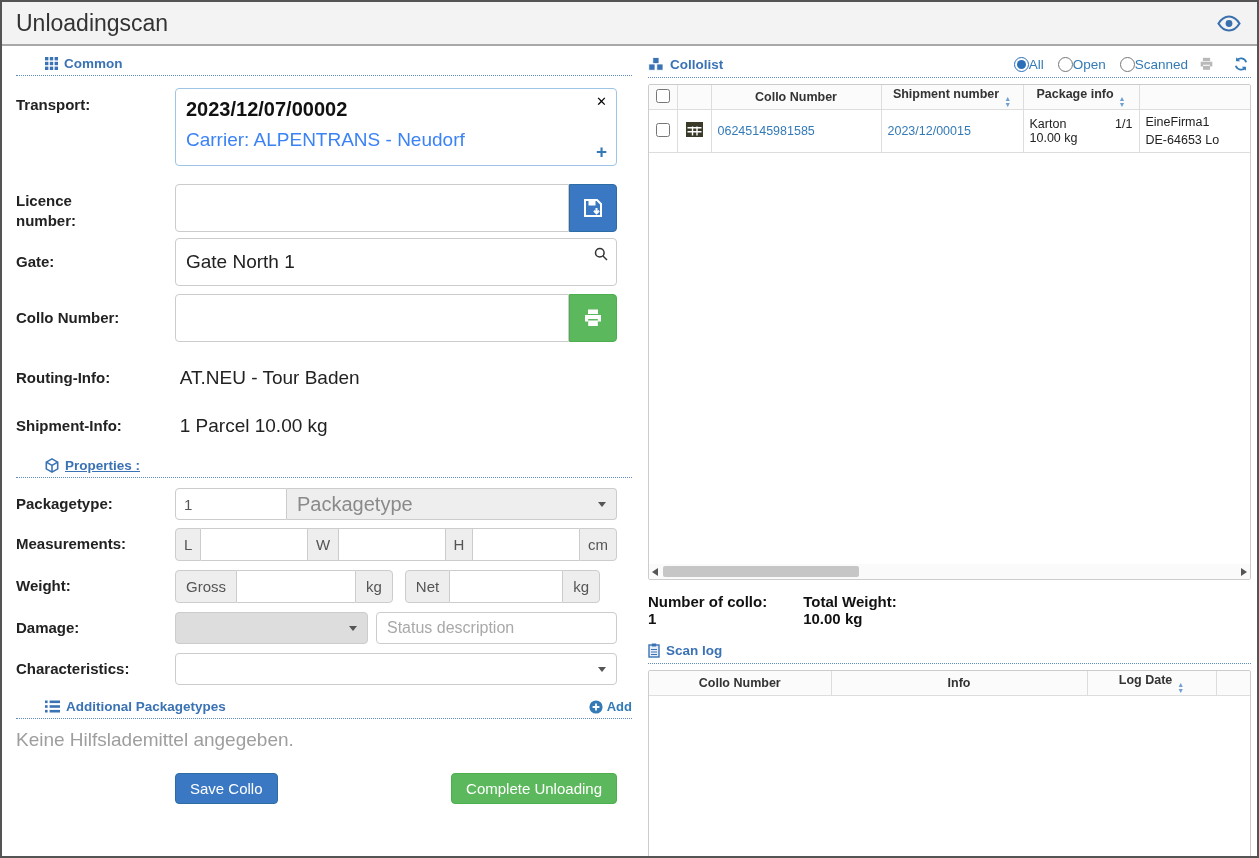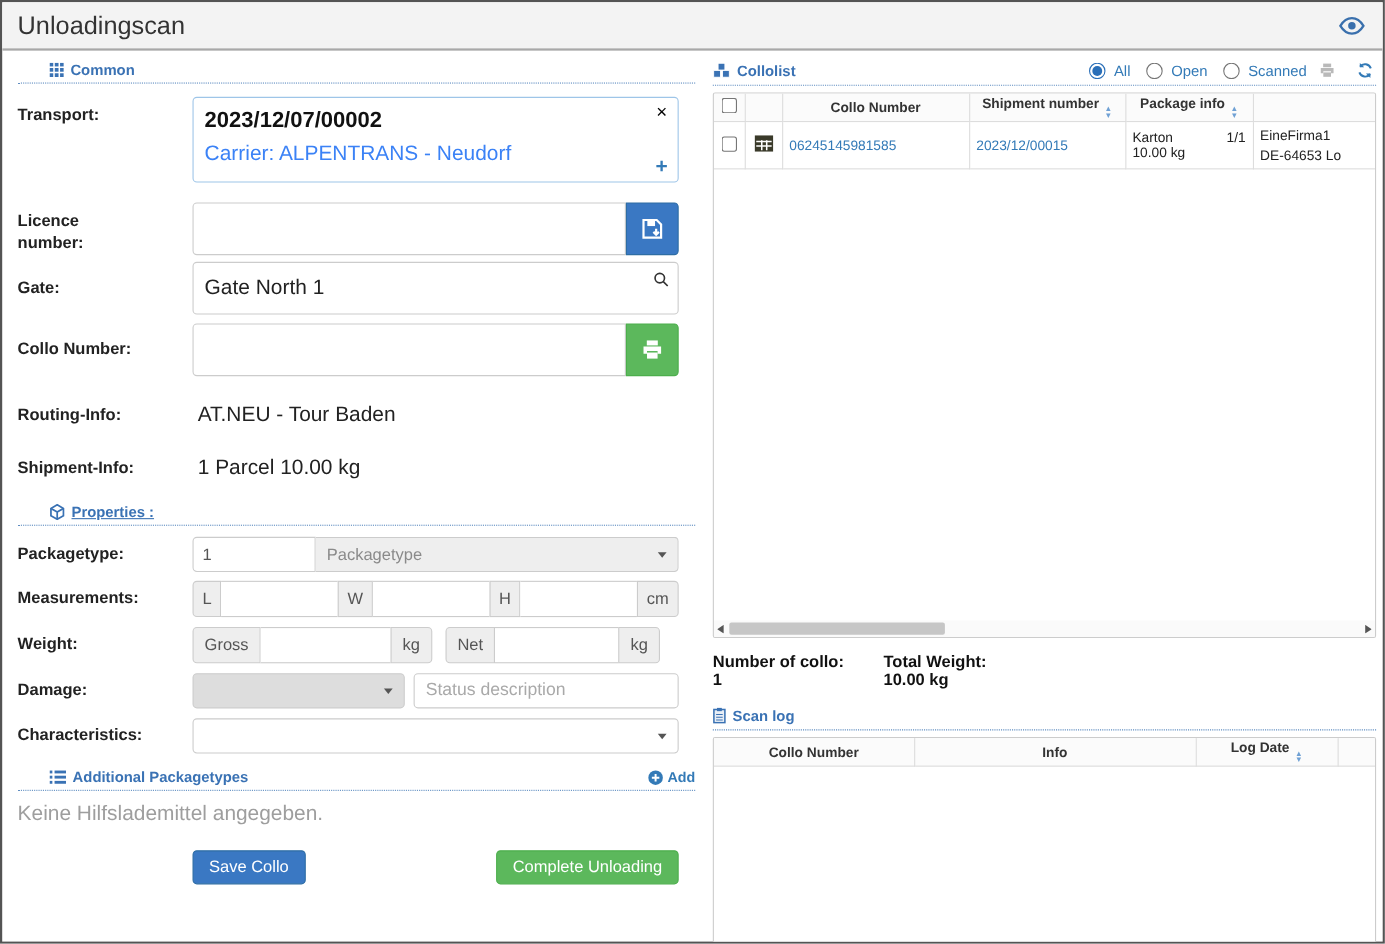--- a/index.html
+++ b/index.html
@@ -46,21 +46,21 @@
   .search-ico{position:absolute;top:9px;right:9px;color:#333;}
   .srow{display:flex;margin-top:8px;min-height:40px;align-items:center;}
   .srow .flabel{padding-top:0;}
   .sval{font-size:19px;color:#222;width:458px;}
   
   .ctl-row{display:flex;margin-top:8px;align-items:flex-start;}
   .ctl-row .flabel{padding-top:6px;}
   .pgroup{display:flex;width:442px;height:32px;}
   .pt-input{width:112px;border:1px solid var(--border);border-radius:4px 0 0 4px;font-size:15px;color:#555;padding:0 8px;outline:none;font-family:inherit;background:#fff;}
   .pt-select{flex:1;border:1px solid var(--border);border-left:none;border-radius:0 4px 4px 0;background:var(--addon-bg);
-             display:flex;align-items:center;padding:0 10px;font-size:15px;color:#8a8a8a;cursor:pointer;}
+             display:flex;align-items:center;padding:0 10px;font-size:20px;color:#8a8a8a;cursor:pointer;}
   .caret{width:0;height:0;border-left:4.5px solid transparent;border-right:4.5px solid transparent;border-top:5px solid #555;margin-left:auto;}
   .mgroup{display:flex;width:442px;height:33px;}
   .mgroup .addon{flex:none;background:var(--addon-bg);border:1px solid var(--border);font-size:15px;color:#555;
                  display:flex;align-items:center;justify-content:center;padding:0 8px;}
   .mgroup input{flex:1;min-width:0;border:1px solid var(--border);border-left:none;border-right:none;outline:none;font-size:15px;padding:0 6px;font-family:inherit;}
   .mgroup > :first-child{border-radius:4px 0 0 4px;}
   .mgroup > :last-child{border-radius:0 4px 4px 0;}
   .wwrap{display:flex;width:442px;height:33px;gap:12px;}
   .wgroup{display:flex;flex:none;}
   .wgroup .addon{background:var(--addon-bg);border:1px solid var(--border);font-size:15px;color:#555;display:flex;align-items:center;padding:0 10px;}
@@ -75,21 +75,21 @@
   .dmg-input::placeholder{color:#a9a9a9;}
   .empty-note{font-size:19px;color:#9e9e9e;margin-top:10px;}
   .btnrow{display:flex;justify-content:space-between;width:442px;margin-left:159px;margin-top:22px;}
   .btn{border-radius:4px;font-size:15px;color:#fff;padding:6px 14px;border:1px solid transparent;cursor:pointer;font-family:inherit;}
   .btn.save{background:var(--btn-blue);border-color:#2e6da4;}
   .btn.complete{background:var(--btn-green);border-color:#4cae4c;}
   
   .chead{display:flex;align-items:center;gap:6px;color:var(--blue);font-weight:bold;font-size:13.5px;
          border-bottom:1px dotted #5e8cc0;padding-bottom:5px;}
   .filters{margin-left:auto;display:flex;align-items:center;gap:14px;font-weight:normal;}
-  .filters label{display:flex;align-items:flex-end;gap:8px;color:var(--link);font-size:13.5px;cursor:pointer;}
+  .filters label{display:flex;align-items:flex-end;gap:0;color:var(--link);font-size:13.5px;cursor:pointer;}
   .filters input{width:15px;height:15px;accent-color:#2a6fb8;margin:0;cursor:pointer;}
   .hicon{display:flex;align-items:center;cursor:pointer;}
   .hicon.print{color:#b9b9b9;margin-left:4px;}
   .hicon.refresh{color:var(--link);margin-left:12px;margin-right:2px;}
   .grid{border:1px solid var(--border);border-radius:2px;margin-top:6px;height:496px;position:relative;background:#fff;overflow:hidden;}
   table.ctable{border-collapse:collapse;width:100%;table-layout:fixed;font-size:12.5px;}
   table.ctable th{background:#fbfbfb;font-weight:bold;color:#333;height:24px;border-bottom:1px solid var(--tborder);border-right:1px solid var(--tborder);text-align:center;padding:2px 4px;}
   table.ctable th:last-child{border-right:none;}
   table.ctable td{border-bottom:1px solid var(--tborder);border-right:1px solid var(--tborder);padding:3px 6px;vertical-align:middle;height:41px;}
   table.ctable td:last-child{border-right:none;}

